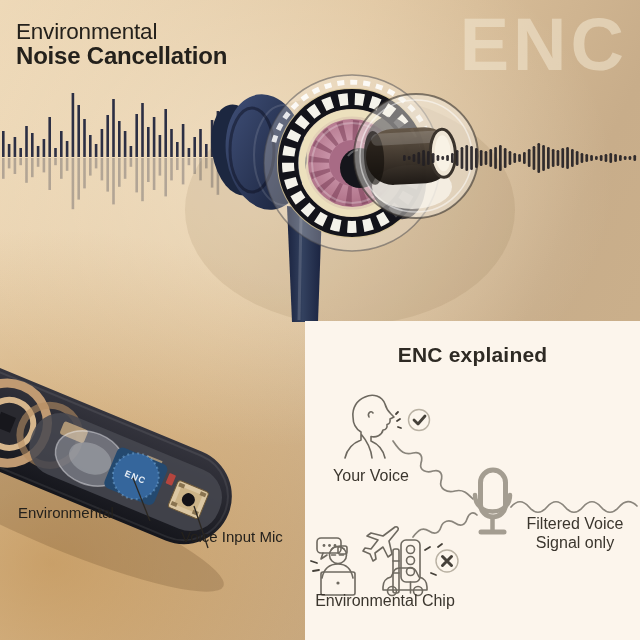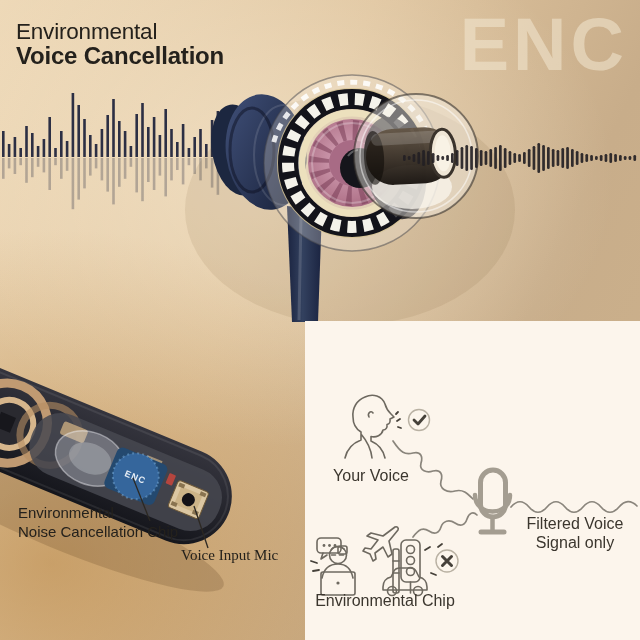--- a/index.html
+++ b/index.html
@@ -18,21 +18,21 @@
       linear-gradient(115deg, var(--bg-light) 0%, var(--bg-mid) 40%, var(--bg-dark) 72%, #cdb28c 100%);
   }
   #art{position:absolute;inset:0;z-index:1;}
   .title{position:absolute;left:16px;top:20px;z-index:2;color:var(--ink);letter-spacing:-0.2px;}
   .title .l1{font-size:22.5px;font-weight:500;line-height:23px;}
   .title .l2{font-size:24px;font-weight:700;line-height:25px;}
   .watermark{position:absolute;top:2px;right:12px;z-index:2;font-size:74px;font-weight:700;
     letter-spacing:4px;color:var(--watermark);line-height:86px;}
   .cut-label{position:absolute;z-index:2;color:var(--ink);font-size:15px;line-height:18.5px;}
   .cut-label.chip{left:18px;top:504px;}
-  .cut-label.mic{left:181px;top:546px;font-family:Liberation Serif, serif;}
+  .cut-label.mic{left:181px;top:528px;}
   .card{position:absolute;left:305px;top:321px;width:335px;height:319px;z-index:3;
     background:var(--card-bg);}
   .card svg{position:absolute;inset:0;}
   .card-title{position:absolute;left:0;top:22px;width:100%;text-align:center;
     font-size:21px;font-weight:700;letter-spacing:0.2px;color:#2e2a24;}
   .dg-label{position:absolute;text-align:center;font-weight:400;font-size:16px;
     color:var(--card-ink);line-height:19px;}
   .dg-label.voice{left:0;top:145px;width:132px;}
   .dg-label.filtered{left:200px;top:193px;width:140px;}
   .dg-label.noise{left:3px;top:270px;width:154px;}
@@ -285,27 +285,26 @@
             <rect x="213" y="429" width="6" height="4" fill="#8a7450"></rect>
         </g>
       </g>
       <path d="M133,478 L150,521" stroke="#2c2822" stroke-width="1.3" fill="none"></path>
       <path d="M194,506 L208,548" stroke="#2c2822" stroke-width="1.3" fill="none"></path>
     </g>
   </svg>
 
   <div class="title">
     <div class="l1">Environmental</div>
-    <div class="l2">Voice Cancellation</div>
+    <div class="l2">Noise Cancellation</div>
   </div>
   <div class="watermark">ENC</div>
 
   <div class="cut-label chip">
     <div>Environmental</div>
-    <div>Noise Cancellation Chip</div>
   </div>
   <div class="cut-label mic">Voice Input Mic</div>
 
   <div class="card">
     <svg width="335" height="319" viewBox="0 0 335 319">
 
       <g>
         <path class="ic" d="M60,76 C52,79 47,87 48,96 C48,103 51,108 56,111 L56,119 C48,122 42,128 40,137
                            M60,76 C68,72 77,75 80,83 C81,87 83,90 86,93 L89,96 L85,98 C85.5,101 84.5,103 82,103.5
                            C82.5,106.5 81,109 78,109 C77,114 71,117 66,115.5 L66,120 C73,123 78,128 80,137
@@ -366,20 +365,21 @@
           <rect class="ic" x="16" y="251" width="34" height="23" rx="2" fill="#fcf5ec"></rect>
           <circle class="ic-fill" cx="33" cy="262" r="1.6"></circle>
         </g>
         <path class="mark" stroke-width="1.8" d="M6,240 l6,2 M8,250 l6,-1 M120,229 l5,-3 M126,252 l5,2 M133,226 l4,-3"></path>
       </g>
       <g>
         <circle class="ring" cx="142" cy="240" r="11"></circle>
         <path class="mark" stroke-width="3" d="M137.5,235.5 l9,9 M146.5,235.5 l-9,9"></path>
       </g>
     </svg>
+    <div class="card-title">ENC explained</div>
     <div class="dg-label voice">Your Voice</div>
     <div class="dg-label filtered">
       <div>Filtered Voice</div>
       <div>Signal only</div>
     </div>
     <div class="dg-label noise">Environmental Chip</div>
   </div>
 </div>
 
 </body></html>

